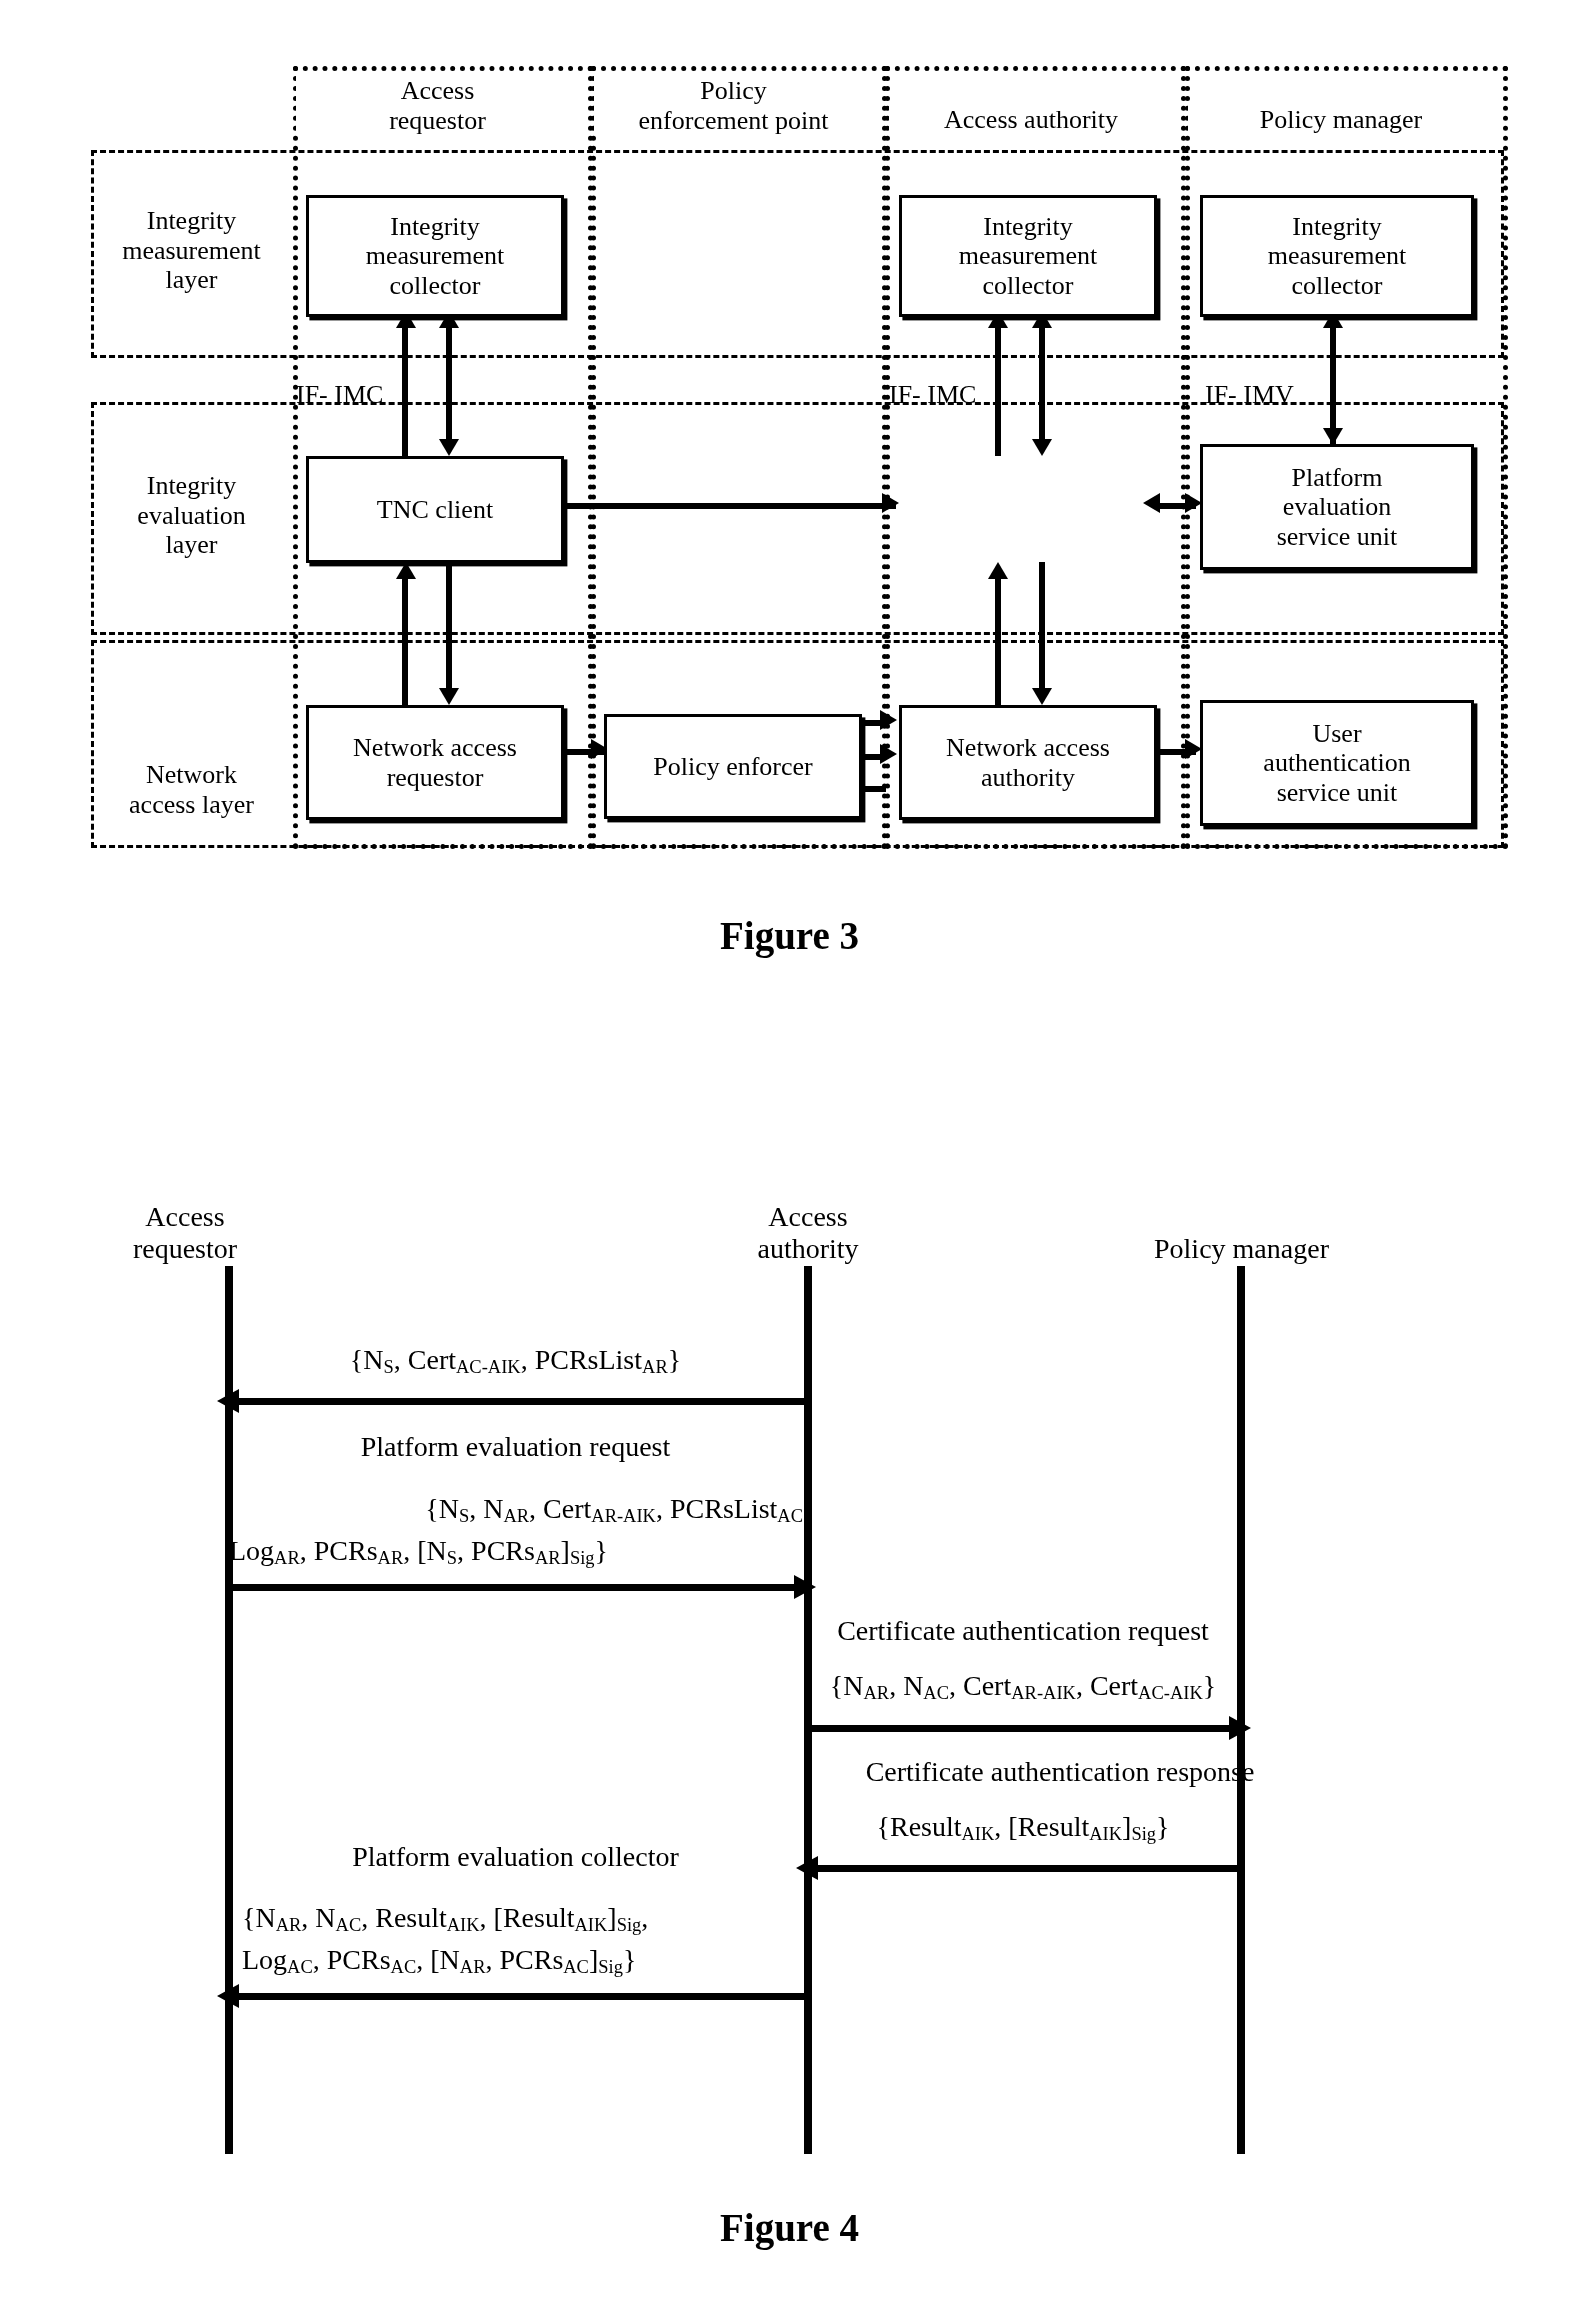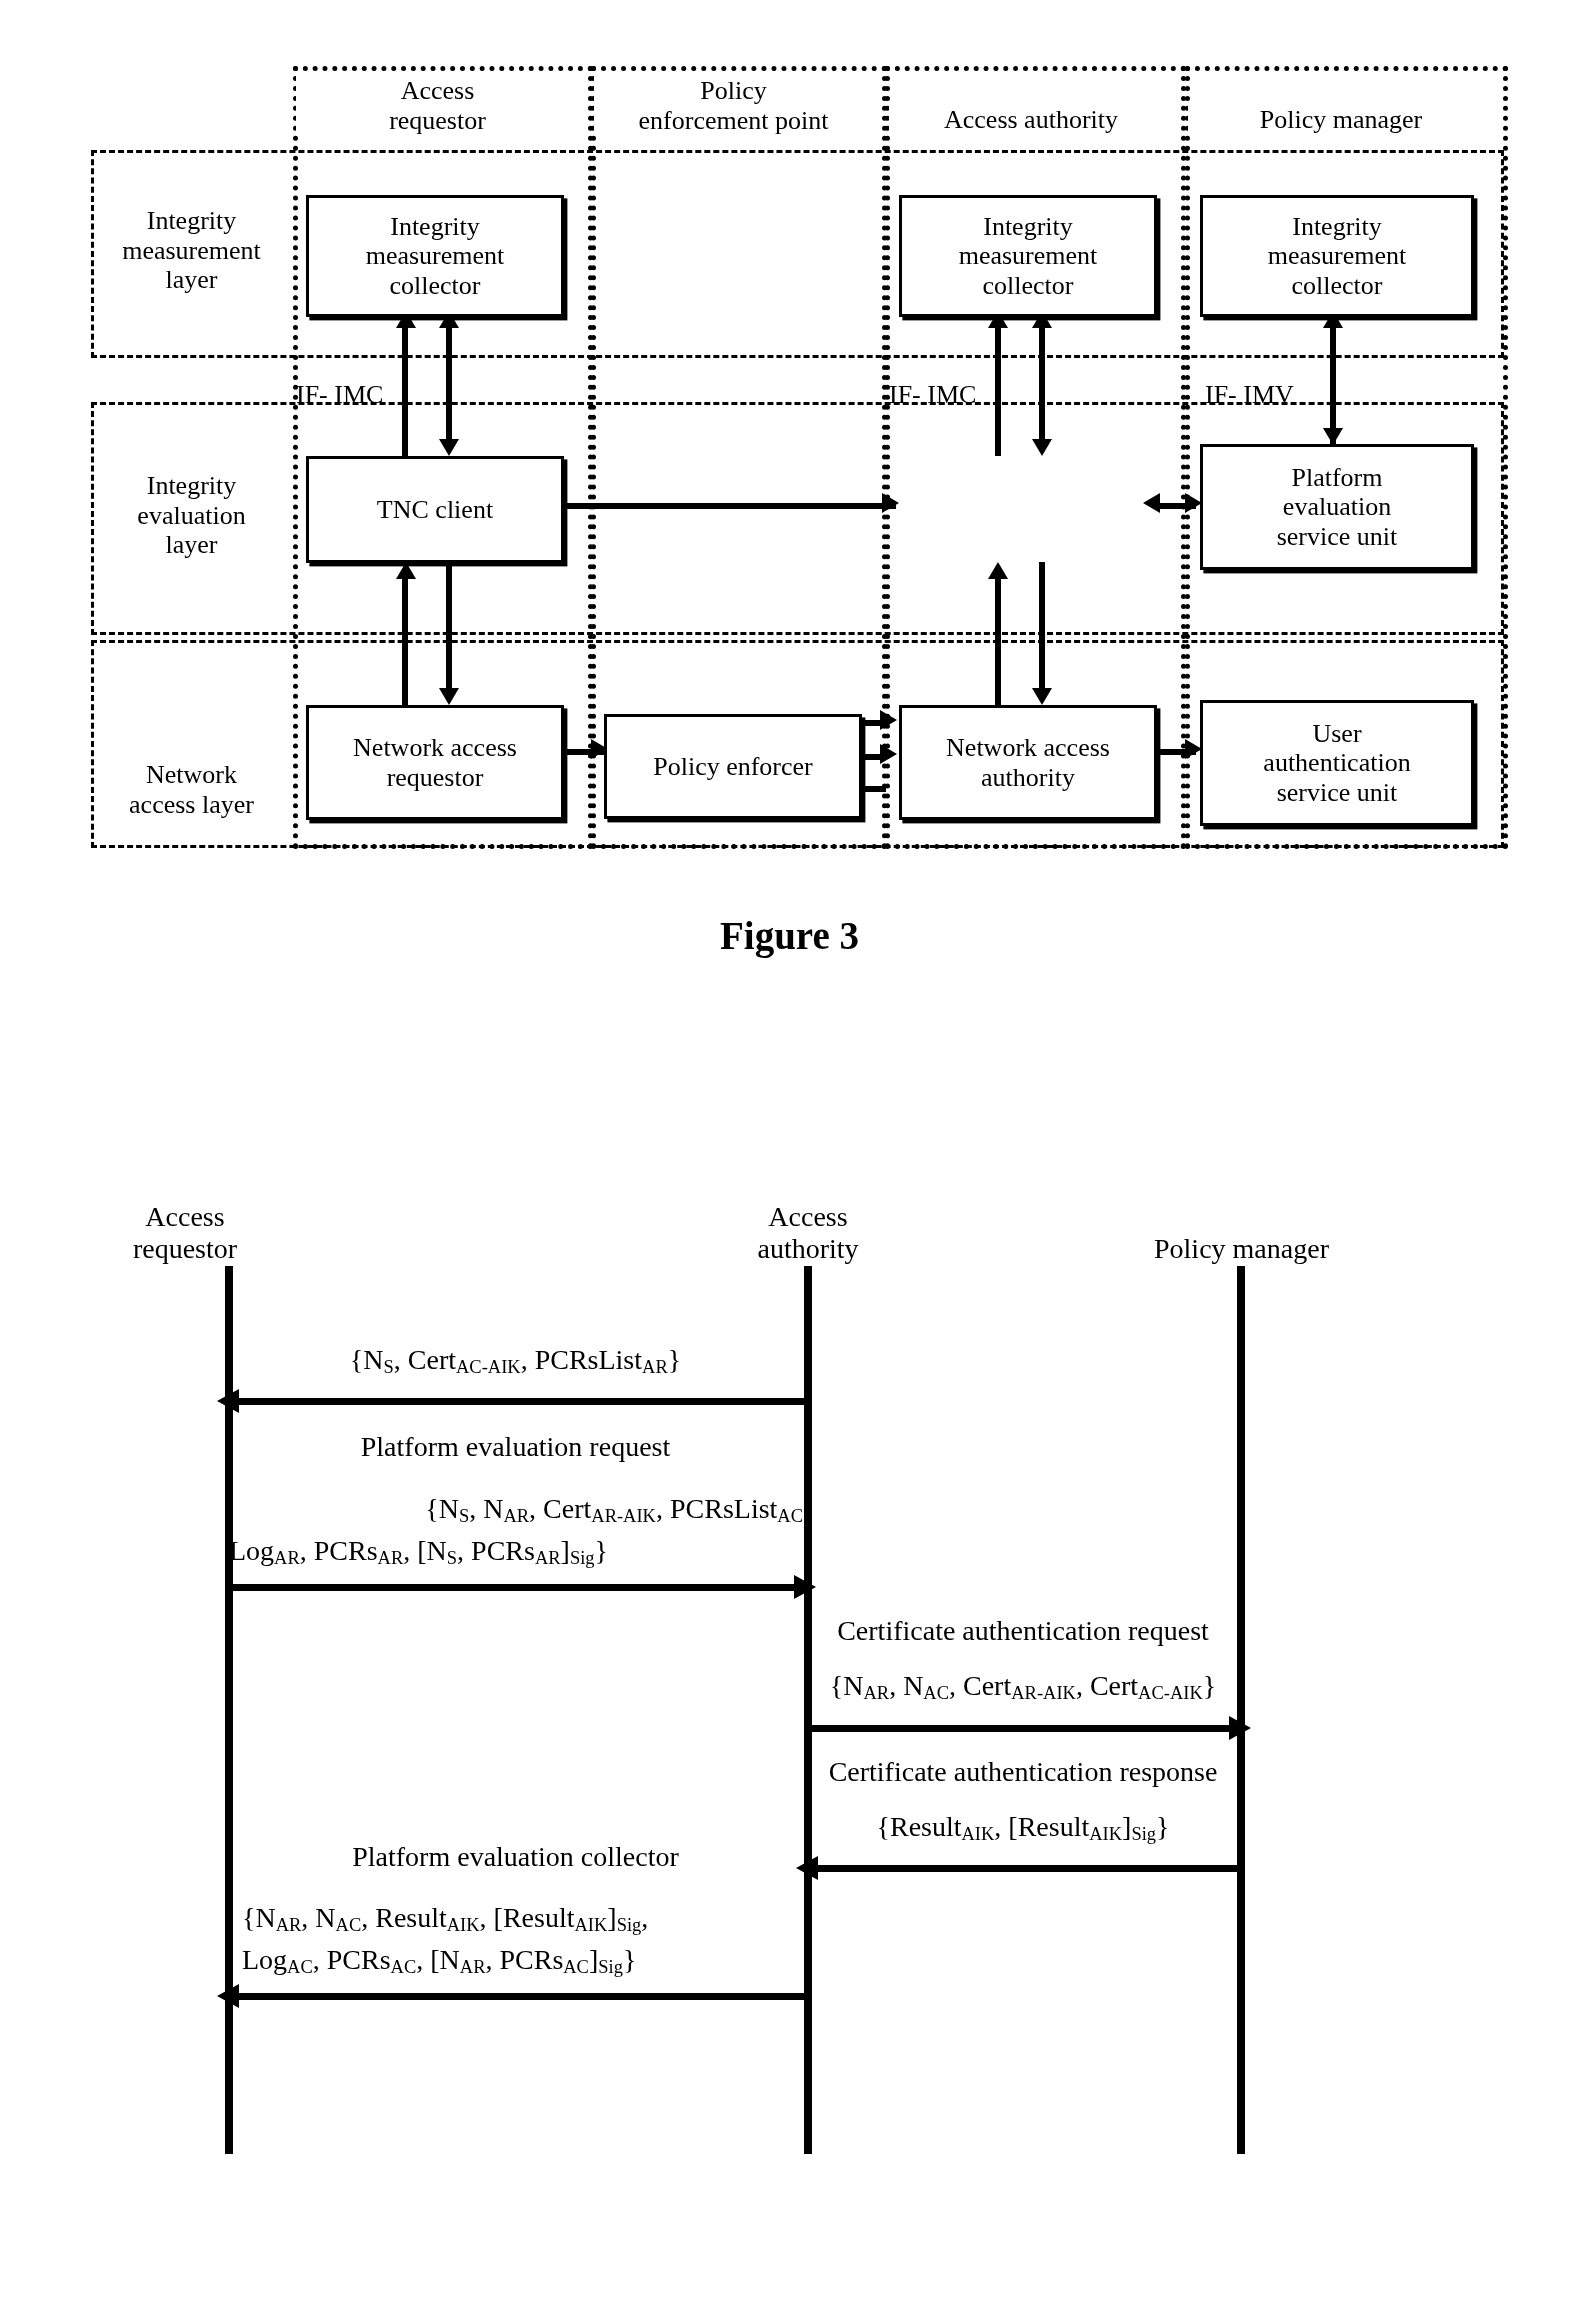--- a/index.html
+++ b/index.html
@@ -279,25 +279,26 @@
   <div class="msg-label" style="left:229px; top:330px; width:581px; text-align:right;">{N<sub>S</sub>, N<sub>AR</sub>, Cert<sub>AR-AIK</sub>, PCRsList<sub>AC</sub>,</div>
   <div class="msg-label" style="left:229px; top:372px; width:581px; text-align:left;">Log<sub>AR</sub>, PCRs<sub>AR</sub>, [N<sub>S</sub>, PCRs<sub>AR</sub>]<sub>Sig</sub>}</div>
   <div class="msg-arrow-line" style="left:227px; top:423px; width:581px;"></div>
   <div class="msg-arrow-head-r" style="left:794px; top:414px;"></div>
 
   <div class="msg-label" style="left:804px; top:452px; width:438px;">Certificate authentication request</div>
   <div class="msg-label" style="left:804px; top:507px; width:438px;">{N<sub>AR</sub>, N<sub>AC</sub>, Cert<sub>AR-AIK</sub>, Cert<sub>AC-AIK</sub>}</div>
   <div class="msg-arrow-line" style="left:806px; top:564px; width:436px;"></div>
   <div class="msg-arrow-head-r" style="left:1229px; top:555px;"></div>
 
-  <div class="msg-label" style="left:804px; top:593px; width:438px;">Certificate authentication response</div>
+  <div class="msg-label" style="left:804px; top:593px; width:438px;padding-left:37px;">Certificate authentication response</div>
   <div class="msg-label" style="left:804px; top:648px; width:438px;">{Result<sub>AIK</sub>, [Result<sub>AIK</sub>]<sub>Sig</sub>}</div>
   <div class="msg-arrow-line" style="left:813px; top:704px; width:429px;"></div>
   <div class="msg-arrow-head-l" style="left:796px; top:695px;"></div>
 
   <div class="msg-label" style="left:225px; top:678px; width:581px;">Platform evaluation collector</div>
   <div class="msg-label" style="left:242px; top:739px; width:581px; text-align:left;">{N<sub>AR</sub>, N<sub>AC</sub>, Result<sub>AIK</sub>, [Result<sub>AIK</sub>]<sub>Sig</sub>,</div>
   <div class="msg-label" style="left:242px; top:781px; width:581px; text-align:left;">Log<sub>AC</sub>, PCRs<sub>AC</sub>, [N<sub>AR</sub>, PCRs<sub>AC</sub>]<sub>Sig</sub>}</div>
   <div class="msg-arrow-line" style="left:234px; top:832px; width:577px;"></div>
   <div class="msg-arrow-head-l" style="left:217px; top:823px;"></div>
 
+  <div class="fig-caption" style="top:1044px;">Figure 4</div>
 </div>
 
 
 </body></html>

